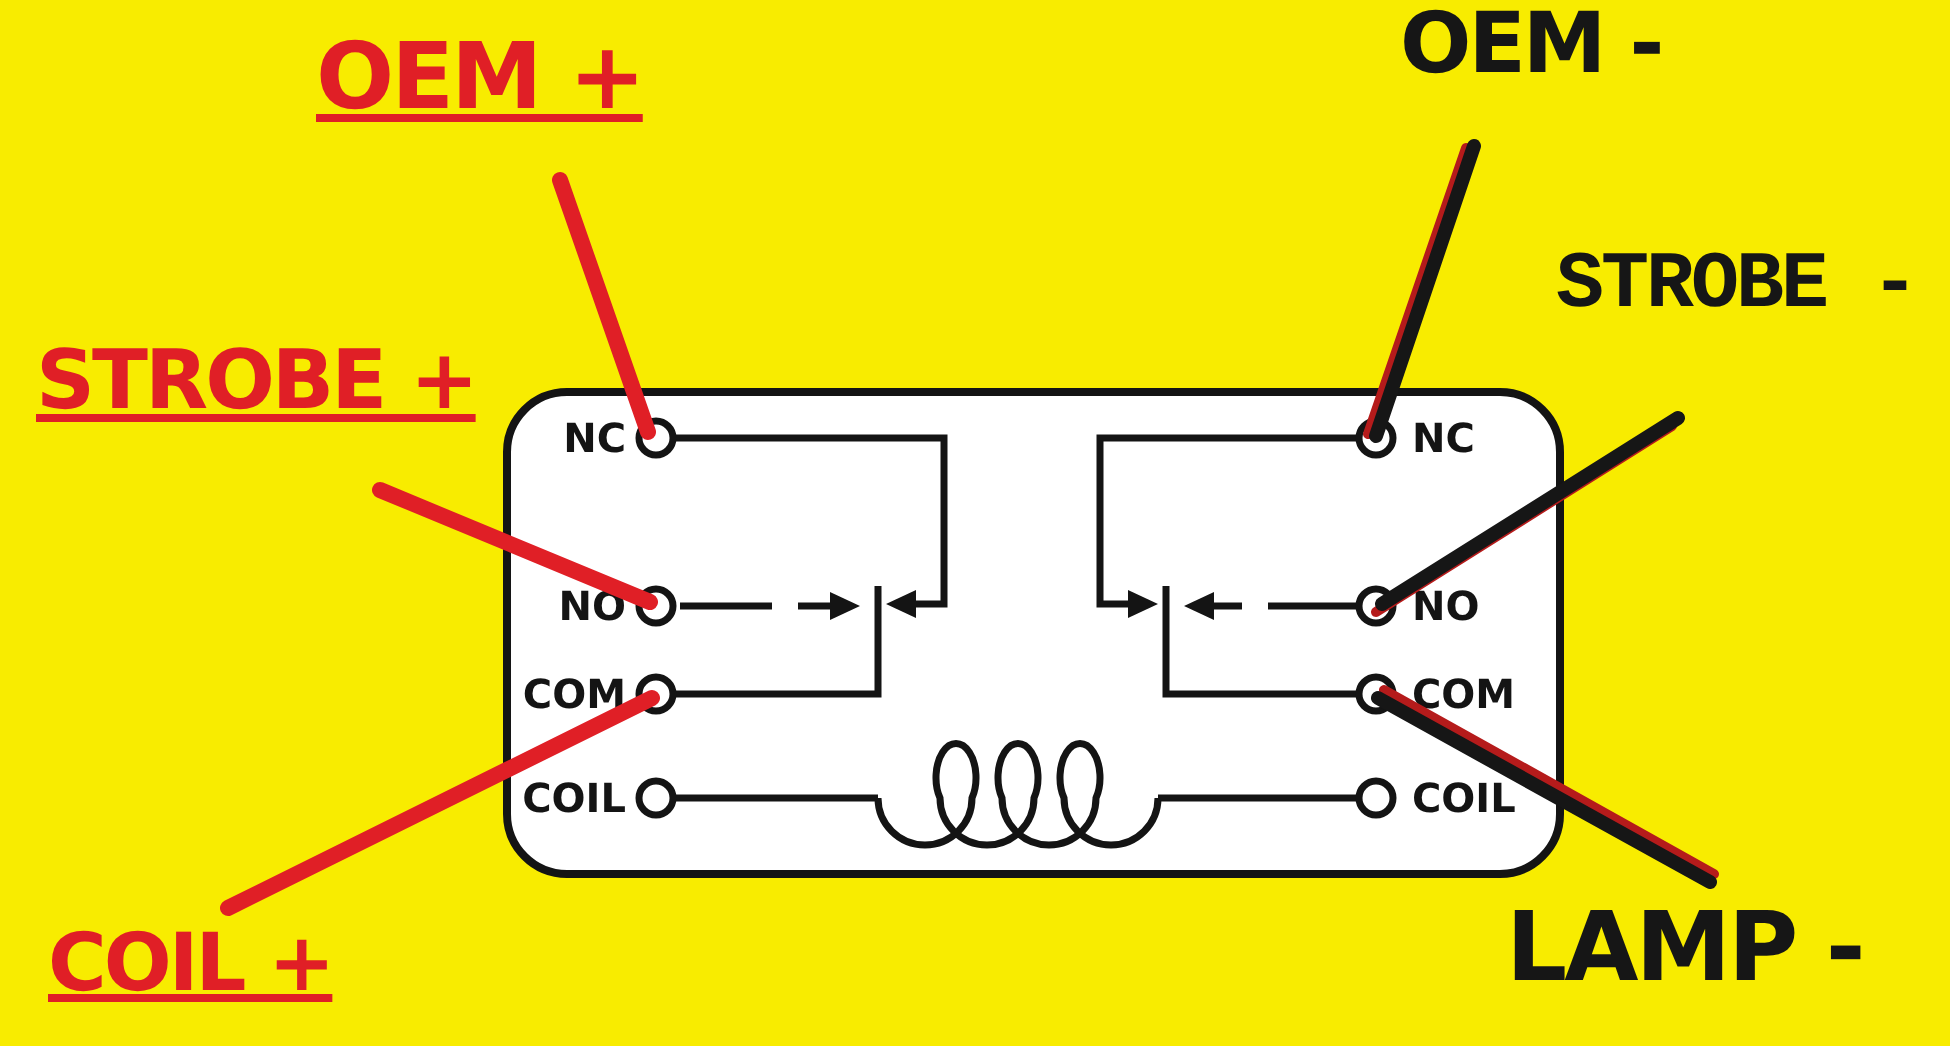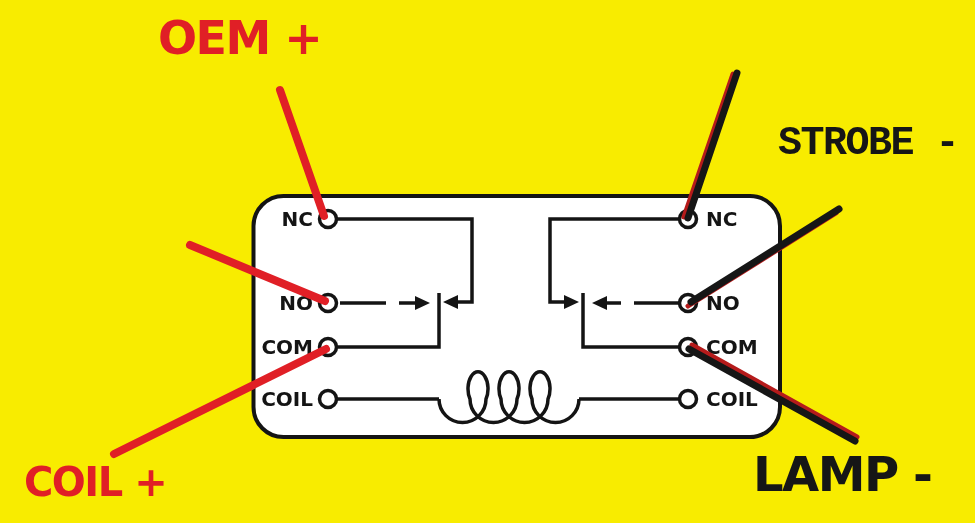--- a/index.html
+++ b/index.html
@@ -13,21 +13,21 @@
   }
   #diagram-svg { position: absolute; left: 0; top: 0; }
   .big-label {
     position: absolute;
     font-weight: bold;
     white-space: nowrap;
     line-height: 1;
     letter-spacing: -1.5px;
     user-select: none;
   }
-  .red-label   { color: #E01F26; }
+  .red-label   { color: #E01F26; text-decoration: underline; }
   .black-label { color: #161616; }
   .lbl-oem-plus     { left: 158px; top: 15px;  font-size: 46px; }
   .lbl-oem-minus    { left: 700px; top: 1px;   font-size: 42px; }
   .lbl-strobe-plus  { left: 18px;  top: 170px; font-size: 41px; }
   .lbl-strobe-minus { left: 778px; top: 124px; font-size: 40px; font-family: Liberation Mono, monospace; }
   .lbl-lamp-plus    { left: 24px;  top: 462px; font-size: 40px; }
   .lbl-lamp-minus   { left: 753px; top: 450px; font-size: 48px; }
   .terminal-label {
     font-family: "DejaVu Sans", "Liberation Sans", sans-serif;
     font-weight: bold;
@@ -109,17 +109,19 @@
       <line x1="836" y1="213" x2="688" y2="306" stroke="#B51B1B" stroke-width="5" stroke-linecap="round"></line>
       <line x1="839" y1="209" x2="691" y2="302" stroke="#161616" stroke-width="7" stroke-linecap="round"></line>
     </g>
     <g>
       <line x1="692" y1="345" x2="857" y2="437" stroke="#B51B1B" stroke-width="5" stroke-linecap="round"></line>
       <line x1="689" y1="349" x2="855" y2="441" stroke="#161616" stroke-width="7" stroke-linecap="round"></line>
     </g>
   </svg>
 
   <div class="big-label red-label lbl-oem-plus">OEM +</div>
+  <div class="big-label black-label lbl-oem-minus">OEM -</div>
+  <div class="big-label red-label lbl-strobe-plus">STROBE +</div>
   <div class="big-label black-label lbl-strobe-minus">STROBE -</div>
   <div class="big-label red-label lbl-lamp-plus">COIL +</div>
   <div class="big-label black-label lbl-lamp-minus">LAMP -</div>
 
 </div>
 
 </body></html>

